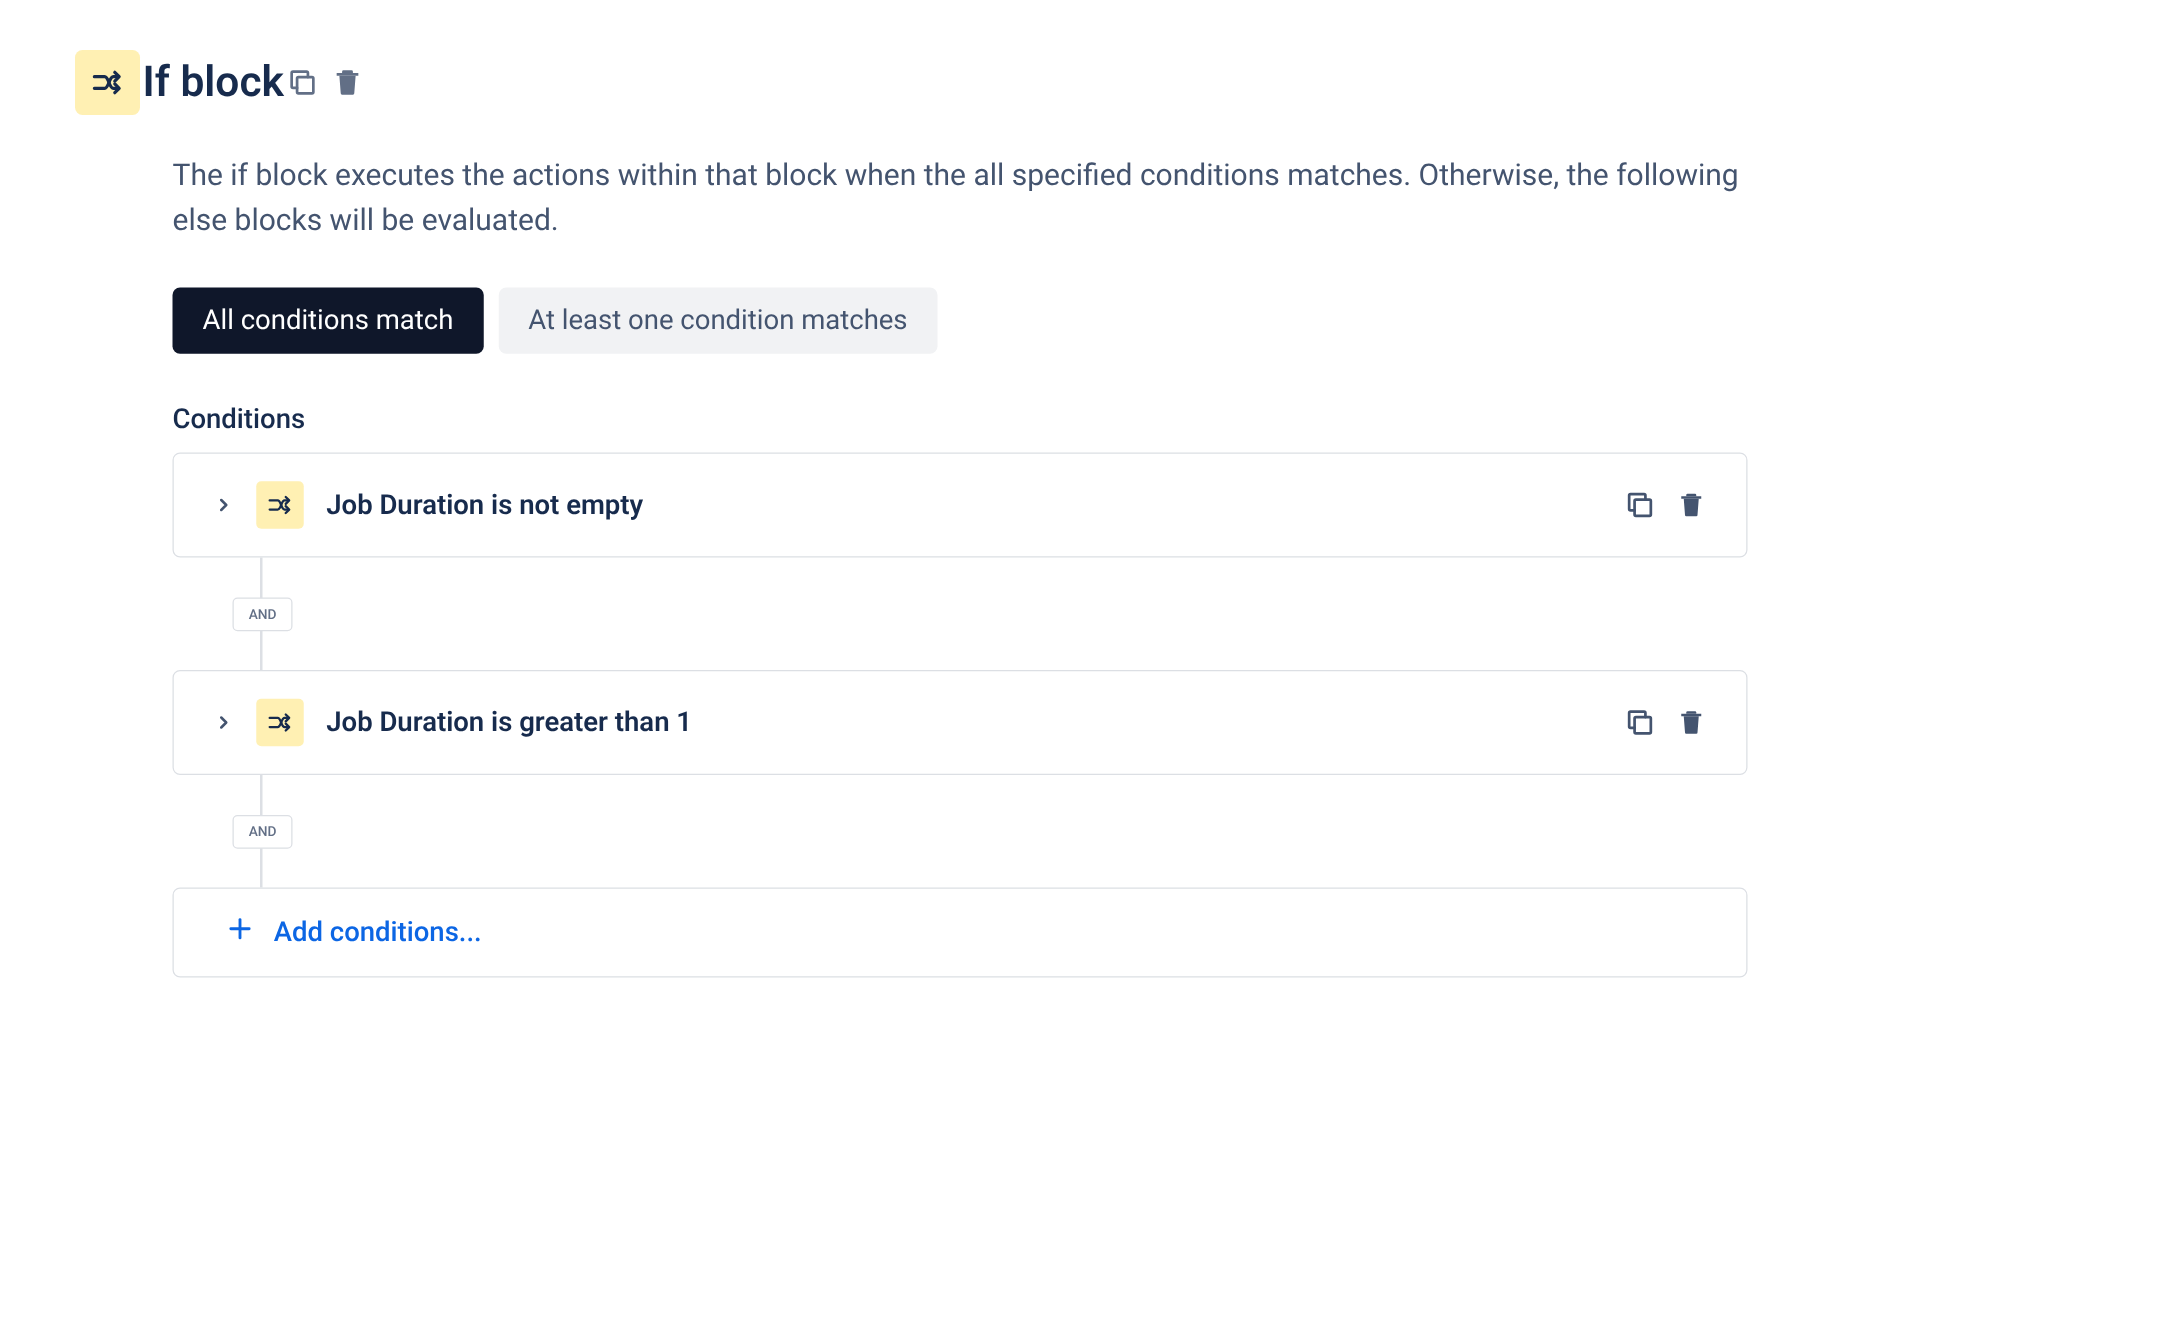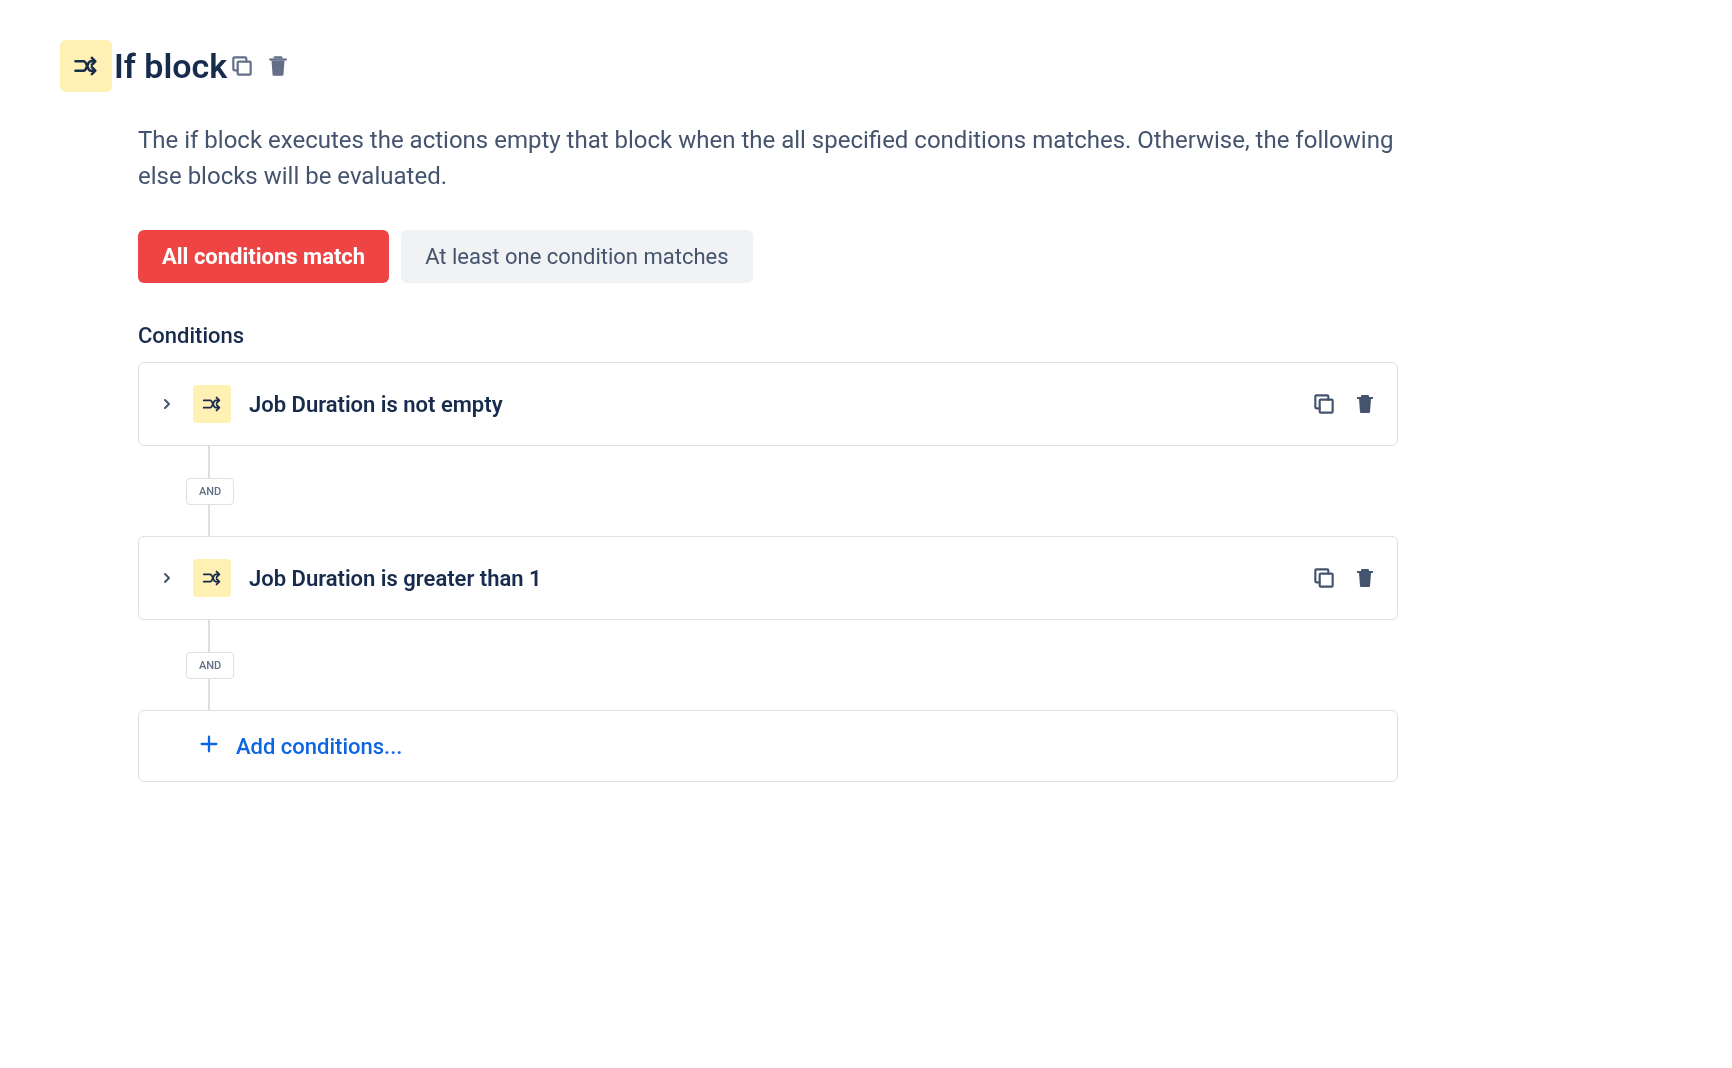--- a/index.html
+++ b/index.html
@@ -74,35 +74,35 @@
     }
     .toggle-btn {
       padding: 14px 24px;
       font-size: 22px;
       border: none;
       border-radius: 6px;
       cursor: pointer;
       font-family: inherit;
     }
     .toggle-btn.active {
-      background: #ef4444;
+      background: #0f172a;
       color: #fff;
-      font-weight: 700;
+      font-weight: 400;
     }
     .toggle-btn.inactive {
       background: #F1F2F4;
       color: #44546F;
     }
     .conditions-container {
       position: relative;
     }
     .condition-card {
       border: 1px solid #DCDFE4;
       border-radius: 6px;
-      padding: 22px 20px;
+      padding: 22px 32px;
       display: flex;
       align-items: center;
       gap: 18px;
       background: #fff;
     }
     .condition-text {
       font-size: 22px;
       font-weight: 600;
       color: #172B4D;
       flex: 1;
@@ -140,21 +140,21 @@
       border-radius: 4px;
       padding: 6px 12px;
       font-size: 11px;
       font-weight: 500;
       color: #626F86;
       z-index: 1;
     }
     .add-card {
       border: 1px solid #DCDFE4;
       border-radius: 6px;
-      padding: 20px 31px;
+      padding: 20px 14px;
       display: flex;
       align-items: center;
       gap: 16px;
       background: #fff;
       cursor: pointer;
     }
     .add-card .plus {
       color: #0C66E4;
       font-size: 26px;
       font-weight: 400;
@@ -190,21 +190,21 @@
       <svg width="26" height="26" viewBox="0 0 24 24" fill="#626F86">
         <path d="M6 7h12l-1 13a1 1 0 0 1-1 1H8a1 1 0 0 1-1-1L6 7z"></path>
         <path d="M4 5h16v2H4z"></path>
         <path d="M9 3h6a1 1 0 0 1 1 1v1H8V4a1 1 0 0 1 1-1z"></path>
       </svg>
     </span>
   </div>
 </div>
 
 <div class="content-body">
-  <p class="description">The if block executes the actions empty that block when the all specified conditions matches. Otherwise, the following else blocks will be evaluated.</p>
+  <p class="description">The if block executes the actions within that block when the all specified conditions matches. Otherwise, the following else blocks will be evaluated.</p>
 
   <div class="toggle-group">
     <button class="toggle-btn active">All conditions match</button>
     <button class="toggle-btn inactive">At least one condition matches</button>
   </div>
 
   <div class="section-label">Conditions</div>
 
   <div class="conditions-container">
 

